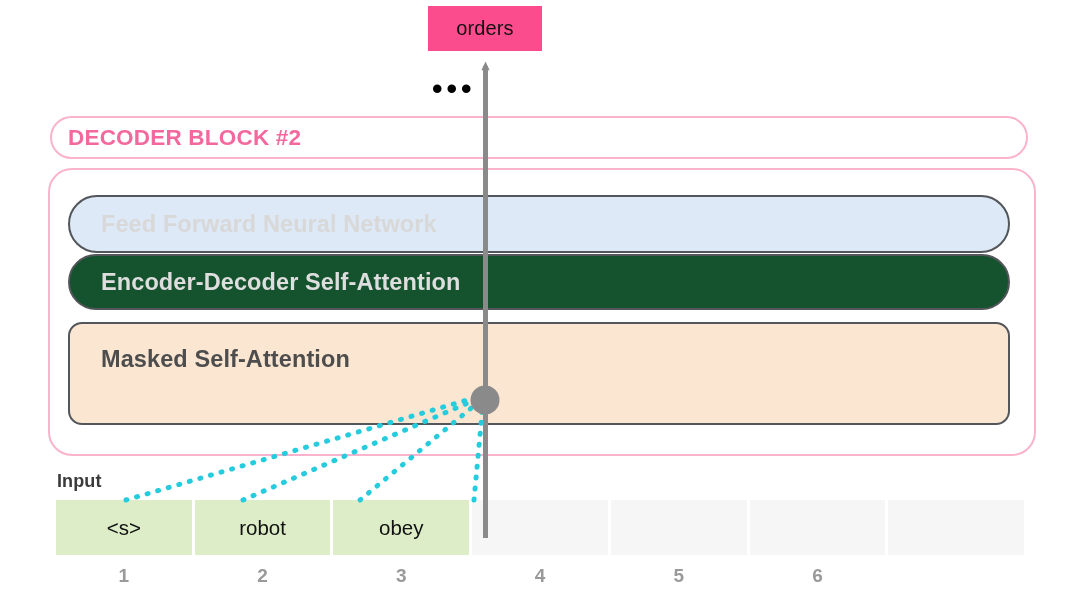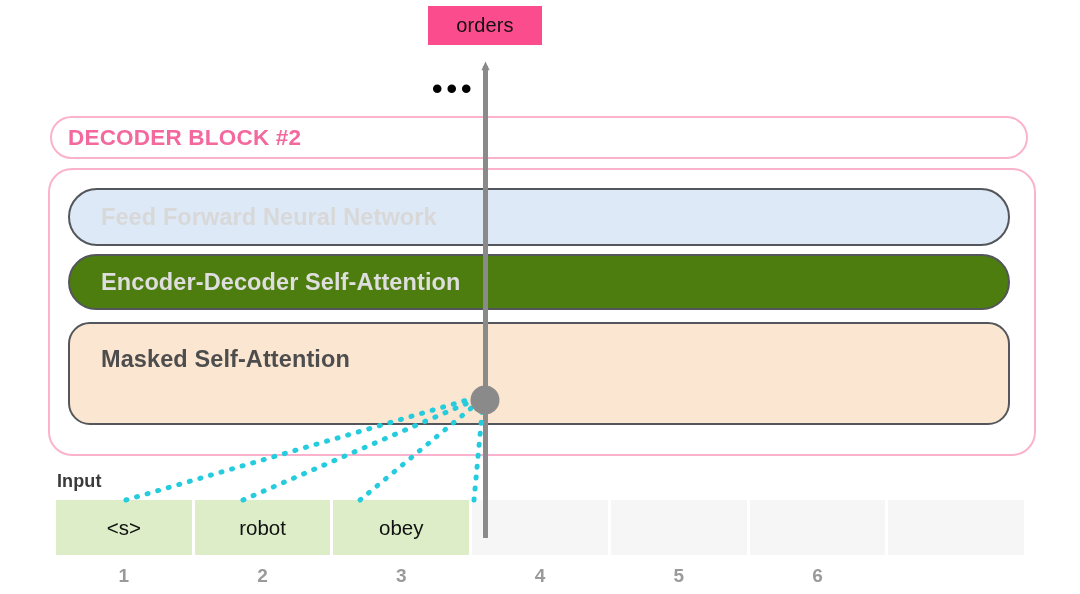--- a/index.html
+++ b/index.html
@@ -18,21 +18,21 @@
     overflow: hidden;
     background: #ffffff;
   }
 
   
   #output-badge {
     position: absolute;
     left: 428px;
     top: 6px;
     width: 114px;
-    height: 39px;
+    height: 45px;
     background: #fb4c8e;
     display: flex;
     align-items: center;
     justify-content: center;
     color: #12100f;
     font-size: 20px;
     letter-spacing: 0.1px;
   }
 
   
@@ -106,43 +106,43 @@
     align-items: center;
   }
   .layer-label {
     padding-left: 31px;
     font-size: 23.5px;
     font-weight: 700;
     letter-spacing: 0.1px;
     white-space: nowrap;
   }
   #layer-ffnn {
-    top: 188px;
+    top: 195px;
     width: 942px;
     height: 58px;
     background: #dde9f7;
     border-radius: 29px;
   }
   #layer-ffnn .layer-label { color: #d8d8d8; }
 
   #layer-encdec {
     top: 254px;
     width: 942px;
     height: 56px;
-    background: #4d7c0f;
+    background: #14532d;
     border-radius: 28px;
   }
   #layer-encdec .layer-label { color: #dedede; }
 
   #layer-masked {
     top: 322px;
     width: 942px;
     height: 103px;
     background: #fbe6d2;
-    border-radius: 22px;
+    border-radius: 14px;
     align-items: flex-start;
   }
   #layer-masked .layer-label {
     color: #4d4d4d;
     padding-top: 22px;
   }
 
   
   #input-label {
     position: absolute;

